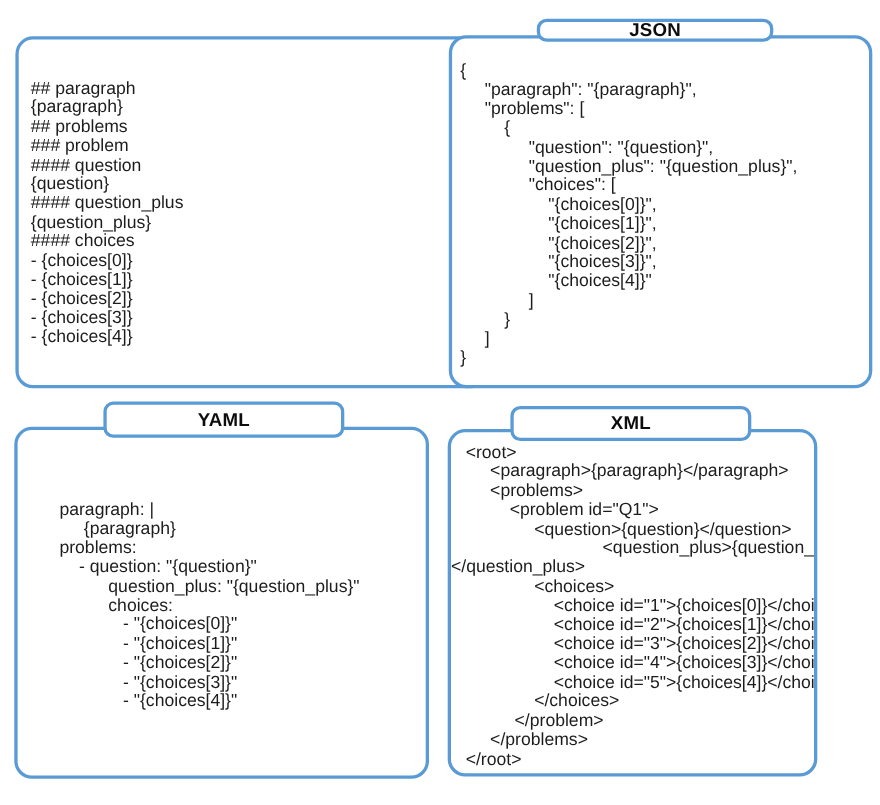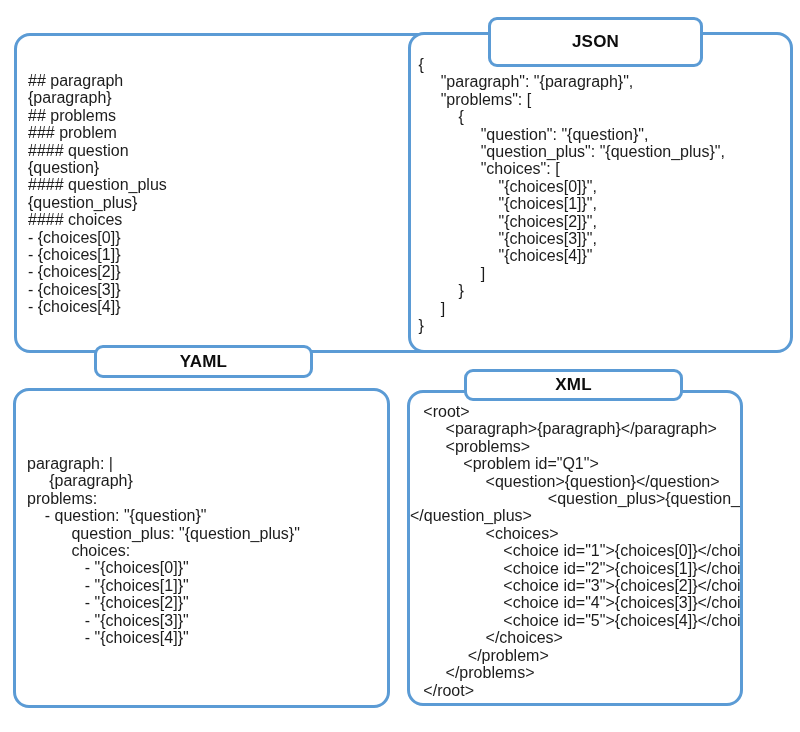--- a/index.html
+++ b/index.html
@@ -44,30 +44,30 @@
   .code {
     white-space: pre;
     font-size: 16px;
     line-height: 17.4px;
     color: var(--code-color);
     letter-spacing: 0px;
   }
   
   #panel-markdown { left: 14px;  top: 33px;  width: 430px; height: 320px; }
   #panel-json     { left: 408px; top: 32px;  width: 385px; height: 321px; }
-  #panel-yaml     { left: 13px;  top: 388px; width: 377px; height: 320px; }
+  #panel-yaml     { left: 13px;  top: 388px; width: 377px; height: 320px; padding-left: 27px; }
   #panel-xml      { left: 407px; top: 390px; width: 336px; height: 316px; }
   #panel-markdown .code { padding: 36px 0 0 11px; }
   #panel-json     .code { padding: 21px 0 0 3px;  }
   #panel-yaml     .code { padding: 64px 0 0 11px; }
   #panel-xml      .code { padding: 10px 0 0 0;    }
   
   #tab-markdown { left: 95px;  top: 16px;  width: 218px; height: 32px; }
-  #tab-json     { left: 488px; top: 17px;  width: 215px; height: 50px; text-align: right; }
-  #tab-yaml     { left: 94px;  top: 345px; width: 219px; height: 33px; }
+  #tab-json     { left: 488px; top: 17px;  width: 215px; height: 21px; text-align: right; }
+  #tab-yaml     { left: 94px;  top: 365px; width: 219px; height: 33px; }
   #tab-xml      { left: 464px; top: 369px; width: 219px; height: 32px; }
 </style>
 </head>
 <body>
 
 <div class="stage">
 
   <div class="panel" id="panel-markdown">
     <div class="code">## paragraph
 {paragraph}

